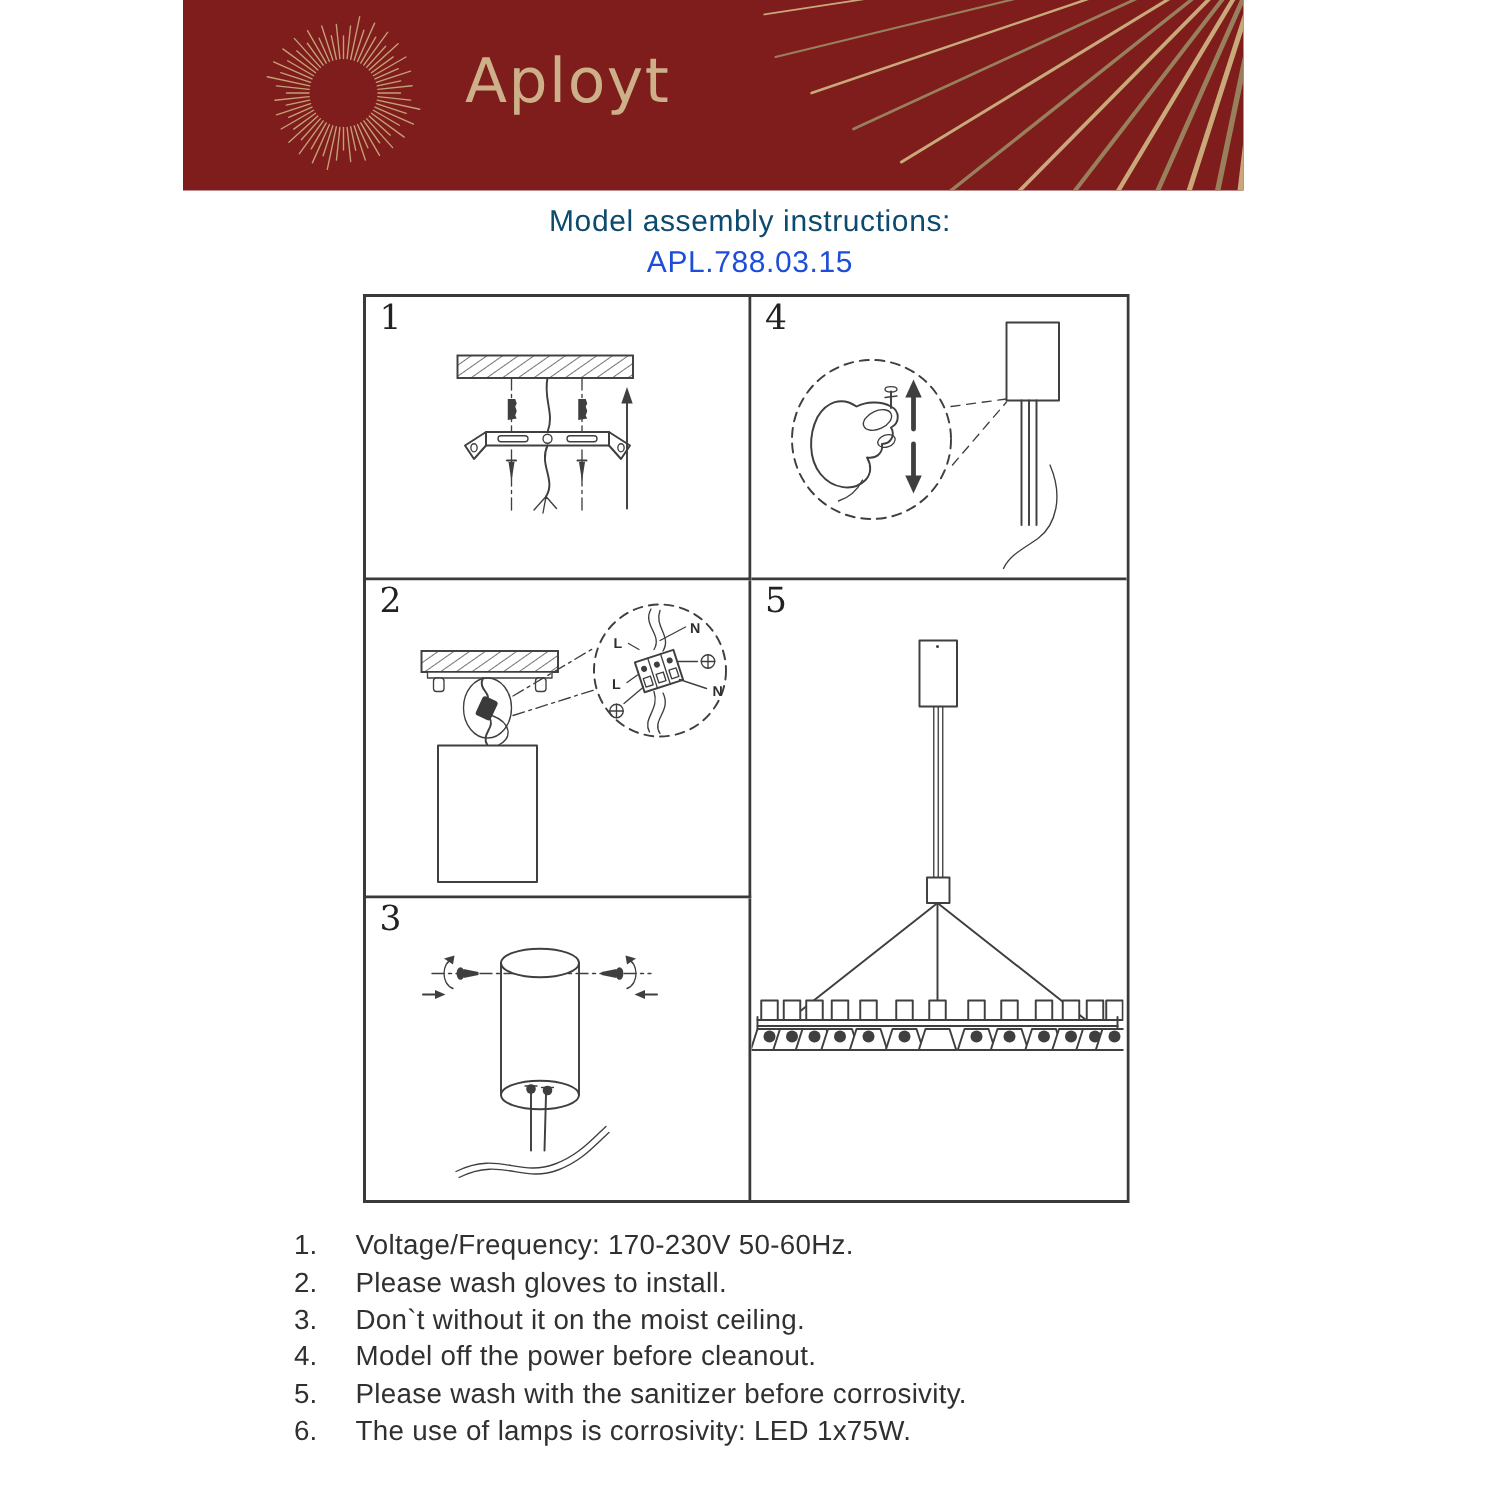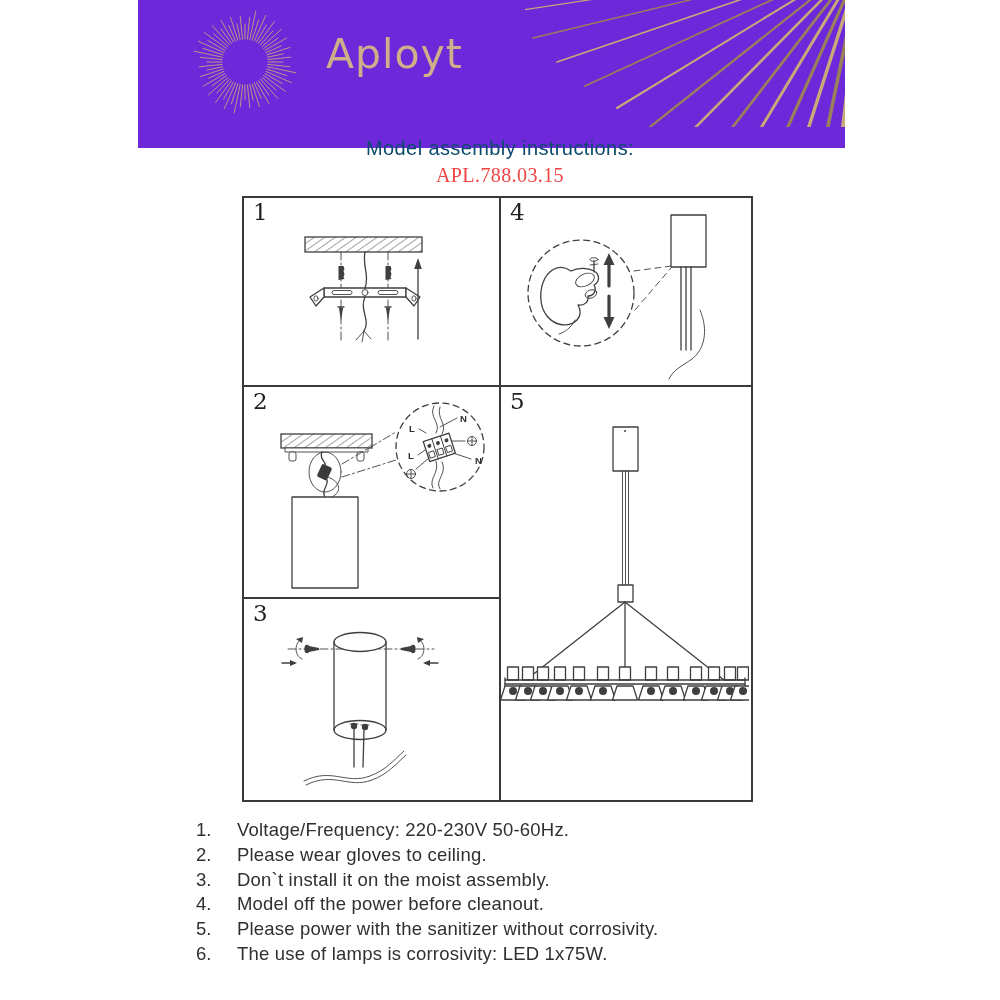--- a/index.html
+++ b/index.html
@@ -1,29 +1,29 @@
 <!DOCTYPE html>
 <html><head>
 <meta charset="utf-8">
 <style>
   html,body{margin:0;padding:0;background:#fff;}
   body{width:1000px;height:1000px;position:relative;font-family:"Liberation Sans",sans-serif;color:#333;overflow:hidden;}
 
   
-  .banner{position:absolute;left:138px;top:0;width:707px;height:148px;background:#6d28d9;overflow:hidden;}
+  .banner{position:absolute;left:122px;top:0;width:707px;height:127px;background:#7f1d1d;overflow:hidden;}
   .brand-name{position:absolute;left:188px;top:30px;font-family:"DejaVu Sans",sans-serif;font-weight:400;
               font-size:41px;letter-spacing:1px;color:#cdb08a;}
   .sunburst{position:absolute;left:48px;top:2px;}
   .raysfan{position:absolute;right:0;top:0;}
 
   
   .title-line1{position:absolute;left:0;top:137px;width:1000px;text-align:center;
                font-size:20px;letter-spacing:.4px;color:#0c4a6e;}
   .title-line2{position:absolute;left:0;top:164px;width:1000px;text-align:center;
-               font-size:20px;letter-spacing:.4px;color:#ef4444;font-family:Liberation Serif, serif;}
+               font-size:20px;letter-spacing:.4px;color:#1d4ed8;}
 
   
   .grid{position:absolute;left:242px;top:196px;width:511px;height:606px;border:2px solid #3a3a3a;box-sizing:border-box;}
   .cell{position:absolute;box-sizing:border-box;background:#fff;}
   .c1{left:0;top:0;width:257px;height:189px;border-right:2px solid #3a3a3a;border-bottom:2px solid #3a3a3a;}
   .c2{left:0;top:189px;width:257px;height:212px;border-right:2px solid #3a3a3a;border-bottom:2px solid #3a3a3a;}
   .c3{left:0;top:401px;width:257px;height:201px;border-right:2px solid #3a3a3a;}
   .c4{left:257px;top:0;width:250px;height:189px;border-bottom:2px solid #3a3a3a;}
   .c5{left:257px;top:189px;width:250px;height:413px;}
   .pnum{position:absolute;left:9px;top:3px;font-family:"DejaVu Serif",serif;font-size:23px;color:#222;line-height:1;}
@@ -398,35 +398,35 @@
           <path d="M234,299 L250,299 L254.5,313 L229.5,313 Z" class="sw" stroke-width="1.1" fill="#fff"></path>
           <circle cx="242" cy="304" r="4" class="f"></circle>
         </g>
     </svg>
   </div>
 </div>
 
 <div class="ilist">
   <div class="irow">
     <div class="inum">1.</div>
-    <div class="itext">Voltage/Frequency: 220-230V 50-60Hz.</div>
+    <div class="itext">Voltage/Frequency: 170-230V 50-60Hz.</div>
   </div>
   <div class="irow">
     <div class="inum">2.</div>
-    <div class="itext">Please wear gloves to ceiling.</div>
+    <div class="itext">Please wash gloves to install.</div>
   </div>
   <div class="irow">
     <div class="inum">3.</div>
-    <div class="itext">Don`t install it on the moist assembly.</div>
+    <div class="itext">Don`t without it on the moist ceiling.</div>
   </div>
   <div class="irow">
     <div class="inum">4.</div>
     <div class="itext">Model off the power before cleanout.</div>
   </div>
   <div class="irow">
     <div class="inum">5.</div>
-    <div class="itext">Please power with the sanitizer without corrosivity.</div>
+    <div class="itext">Please wash with the sanitizer before corrosivity.</div>
   </div>
   <div class="irow">
     <div class="inum">6.</div>
     <div class="itext">The use of lamps is corrosivity: LED 1x75W.</div>
   </div>
 </div>
 
 </body></html>

